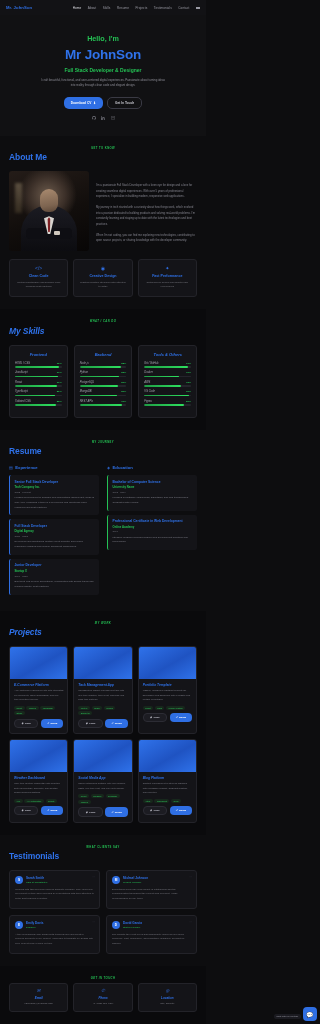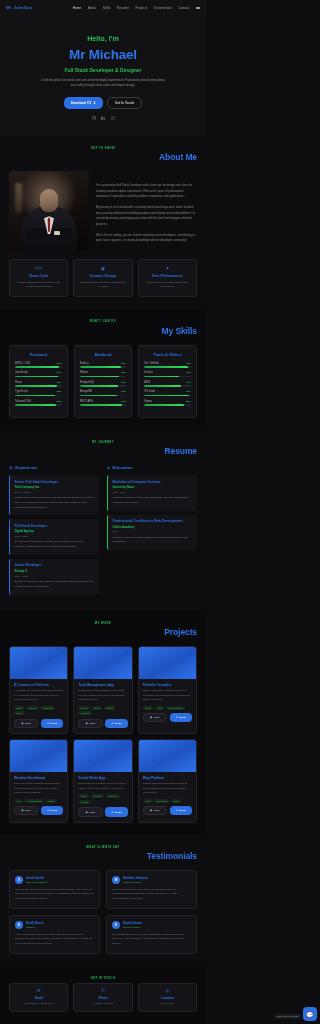--- a/index.html
+++ b/index.html
@@ -52,23 +52,23 @@
     background: transparent; color: #c8c8d0; font-size: 3.2px; font-weight: 700;
     border: .5px solid #3a3a44; border-radius: 5px; padding: 3.2px 7px;
   }
   .hero-socials { display: flex; gap: 5px; justify-content: center; }
   .soc { width: 4.5px; height: 4.5px; color: #7e7e88; display: flex; align-items: center; justify-content: center; }
   .soc svg { width: 4px; height: 4px; fill: currentColor; }
 
   
   .section { padding: 11px 9px 12px; }
   .sec-dark { background: #0d0d0f; }
-  .sec-darker { background: #0a0a0c; }
+  .sec-darker { background: #0a0a0c; font-style: italic; }
   .eyebrow { font-size: 2.7px; font-weight: 700; color: #24c154; text-align: center; letter-spacing: .45px; text-transform: uppercase; margin-bottom: 2.5px; }
-  .sec-title { font-size: 8.5px; font-weight: 700; color: #2f72ea; text-align: right; margin-bottom: 9px; letter-spacing: -.1px; }
+  .sec-title { font-size: 8.5px; font-weight: 700; color: #2f72ea; text-align: left; margin-bottom: 9px; letter-spacing: -.1px; }
 
   
   .about-grid { display: flex; gap: 7px; align-items: flex-start; }
   .about-photo {
     width: 80px; height: 80px; border-radius: 3px; flex: 0 0 80px;
     background:
       radial-gradient(circle at 48% 30%, #6b5a4c 0%, #3b2f28 26%, transparent 42%),
       linear-gradient(160deg, #241c18 0%, #120e0c 55%, #080606 100%);
     position: relative; overflow: hidden;
   }
@@ -194,21 +194,21 @@
     <span class="nav-link">Resume</span>
     <span class="nav-link">Projects</span>
     <span class="nav-link">Testimonials</span>
     <span class="nav-link">Contact</span>
     <span class="nav-toggle"></span>
   </div>
 </div>
 
 <div class="hero">
   <div class="hero-greet">Hello, I'm</div>
-  <div class="hero-name">Mr Michael</div>
+  <div class="hero-name">Mr JohnSon</div>
   <div class="hero-role">Full Stack Developer &amp; Designer</div>
   <div class="hero-desc">I craft beautiful, functional, and user-centered digital experiences. Passionate about turning ideas into reality through clean code and elegant design.</div>
   <div class="hero-btns">
     <button class="btn-primary">
       <span>Download CV</span>
       <span>⬇</span>
     </button>
     <button class="btn-ghost">Get In Touch</button>
   </div>
   <div class="hero-socials">

